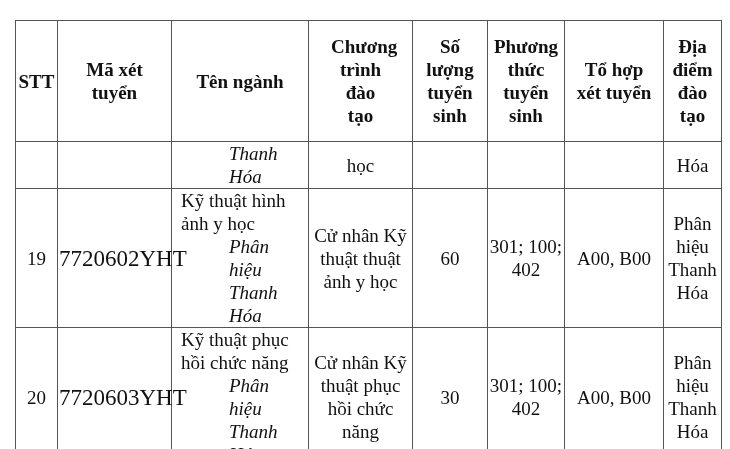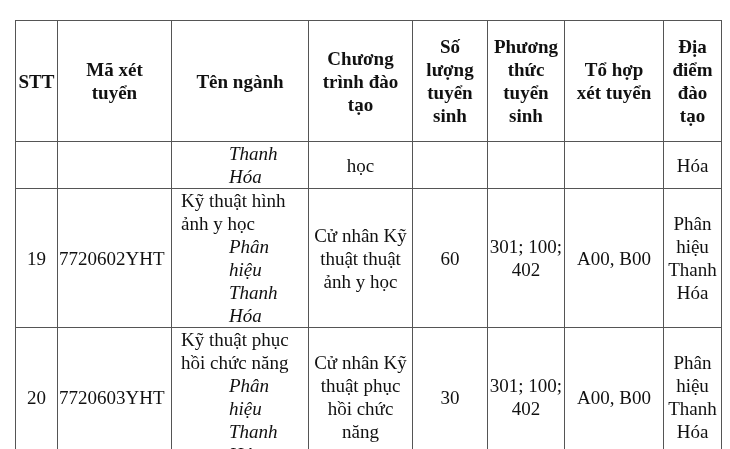--- a/index.html
+++ b/index.html
@@ -12,42 +12,42 @@
   th { font-weight: bold; }
   .left { text-align: left; padding-left: 9px; }
   .it { font-style: italic; display: block; margin-left: 48px; }
   .bi { font-weight: bold; font-style: italic; }
   tr.hdr { height: 121px; }
   tr.cont { height: 34px; }
   tr.r19 { height: 116px; }
   tr.r20 { height: 115px; }
   tr.tot { height: 34px; }
   .blk { display: block; }
-  .code { font-size: 19px; padding: 0 1px; text-align: left; }
+  .code { font-size: 23px; padding: 0 1px; text-align: center; }
 </style>
 </head>
 <body>
 
 <table>
   <colgroup>
     <col style="width:42px">
     <col style="width:114px">
     <col style="width:137px">
     <col style="width:104px">
     <col style="width:75px">
     <col style="width:77px">
     <col style="width:99px">
     <col style="width:58px">
   </colgroup>
   <tbody>
       <tr class="hdr">
     <th style="padding:16px 1px;font-family:Liberation Serif, serif;">STT</th>
     <th style="padding:0 20px;">Mã xét tuyển</th>
     <th>Tên ngành</th>
-    <th style="padding:0 10px;">Chương trình đào tạo</th>
+    <th style="padding:0 22px;">Chương trình đào tạo</th>
     <th style="padding:0 6px;margin-top:11px;">Số lượng tuyển sinh</th>
     <th style="padding:0 1px;margin-top:25px;">Phương thức tuyển sinh</th>
     <th style="padding:0 10px;">Tổ hợp xét tuyển</th>
     <th style="padding:8px 8px;">Địa điểm đào tạo</th>
   </tr>
 
   <tr class="cont">
     <td></td>
     <td></td>
     <td class="left">

